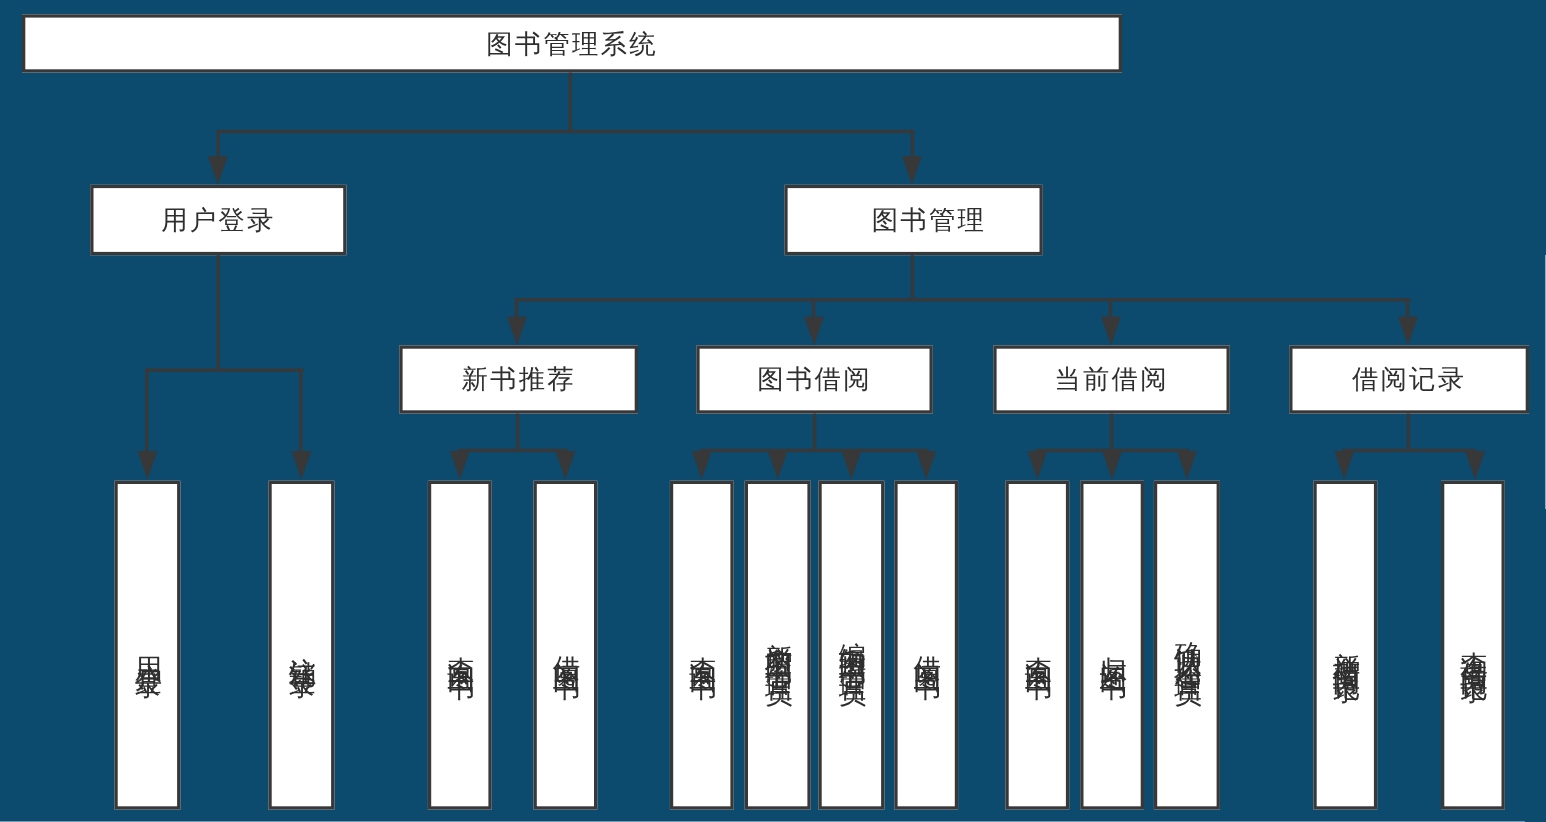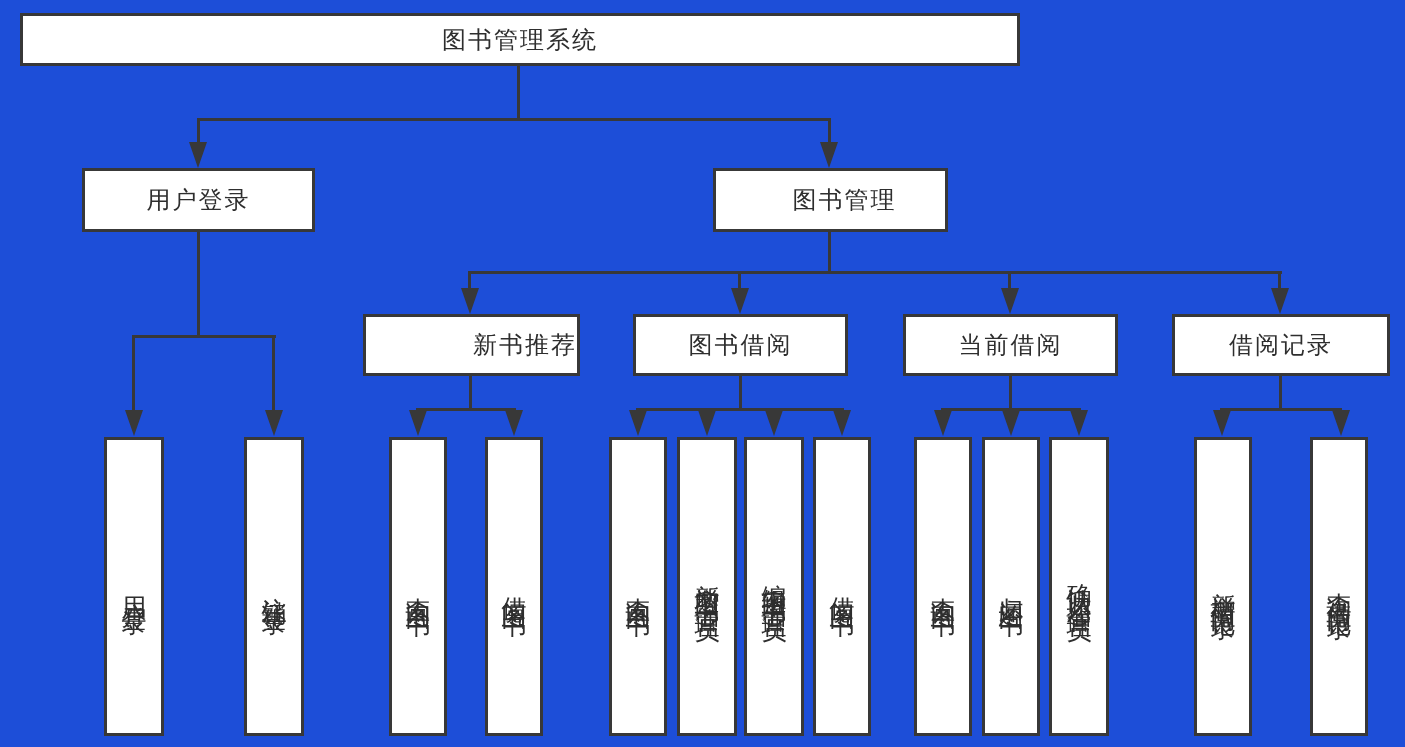--- a/index.html
+++ b/index.html
@@ -1,17 +1,17 @@
 <!DOCTYPE html>
 <html><head>
 <meta charset="utf-8">
 <style>
   html,body { margin:0; padding:0; background:#ffffff; }
   .stage {
-    position:relative; width:1405px; height:747px; background:#1d4ed8;
+    position:relative; width:1405px; height:747px; background:#0c4a6e;
     font-family:"Liberation Sans","DejaVu Sans",sans-serif; color:#2e2e2e;
     overflow:hidden;
   }
   .b {
     position:absolute; box-sizing:border-box; border:3px solid #383838;
     background:#ffffff; display:flex; align-items:center; justify-content:center;
     font-size:24px; letter-spacing:2px; white-space:nowrap;
   }
   .leaf { font-size:25px; letter-spacing:0; }
   .leaf > span {
@@ -39,21 +39,21 @@
     <span>图书管理系统</span>
   </div>
 
   <div class="b" style="left:82px; top:168px; width:233px; height:64px;">
     <span>用户登录</span>
   </div>
   <div class="b" style="left:713px; top:168px; width:235px; height:64px;padding-left:28px;">
     <span>图书管理</span>
   </div>
 
-  <div class="b" style="left:363px; top:314px; width:217px; height:62px;justify-content:flex-end;">
+  <div class="b" style="left:363px; top:314px; width:217px; height:62px;">
     <span>新书推荐</span>
   </div>
   <div class="b" style="left:633px; top:314px; width:215px; height:62px;">
     <span>图书借阅</span>
   </div>
   <div class="b" style="left:1172px; top:314px; width:218px; height:62px;">
     <span>借阅记录</span>
   </div>
   <div class="b" style="left:903px; top:314px; width:215px; height:62px;">
     <span>当前借阅</span>

